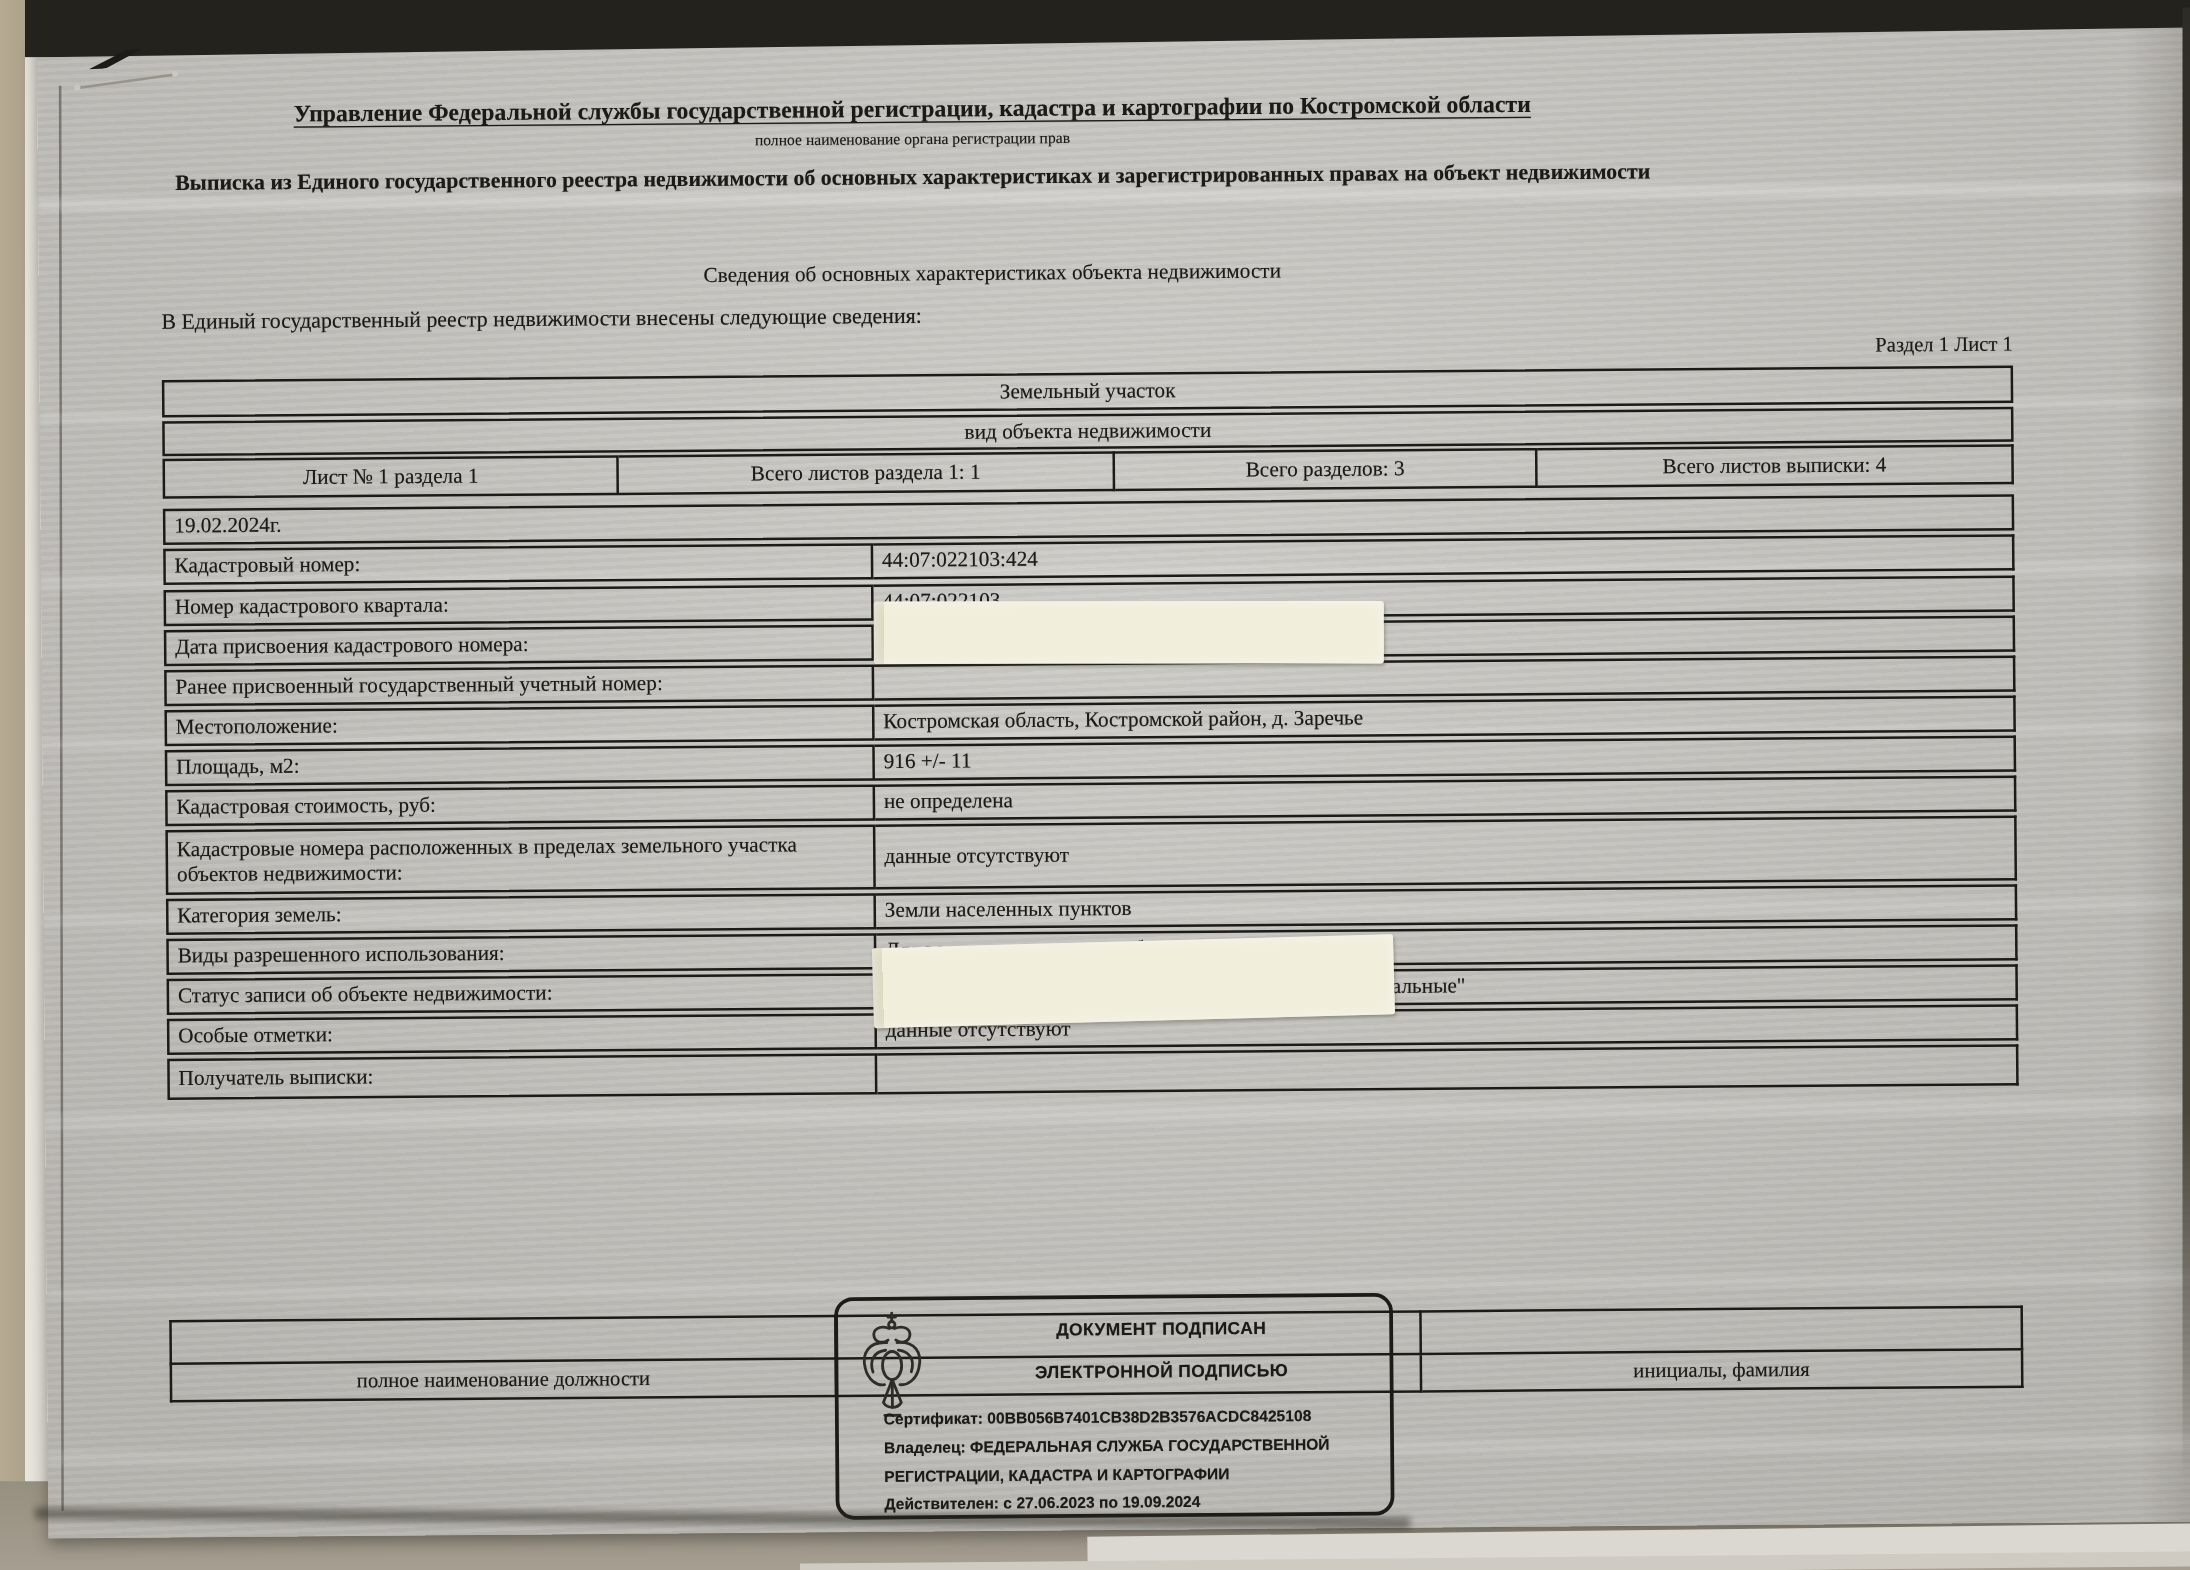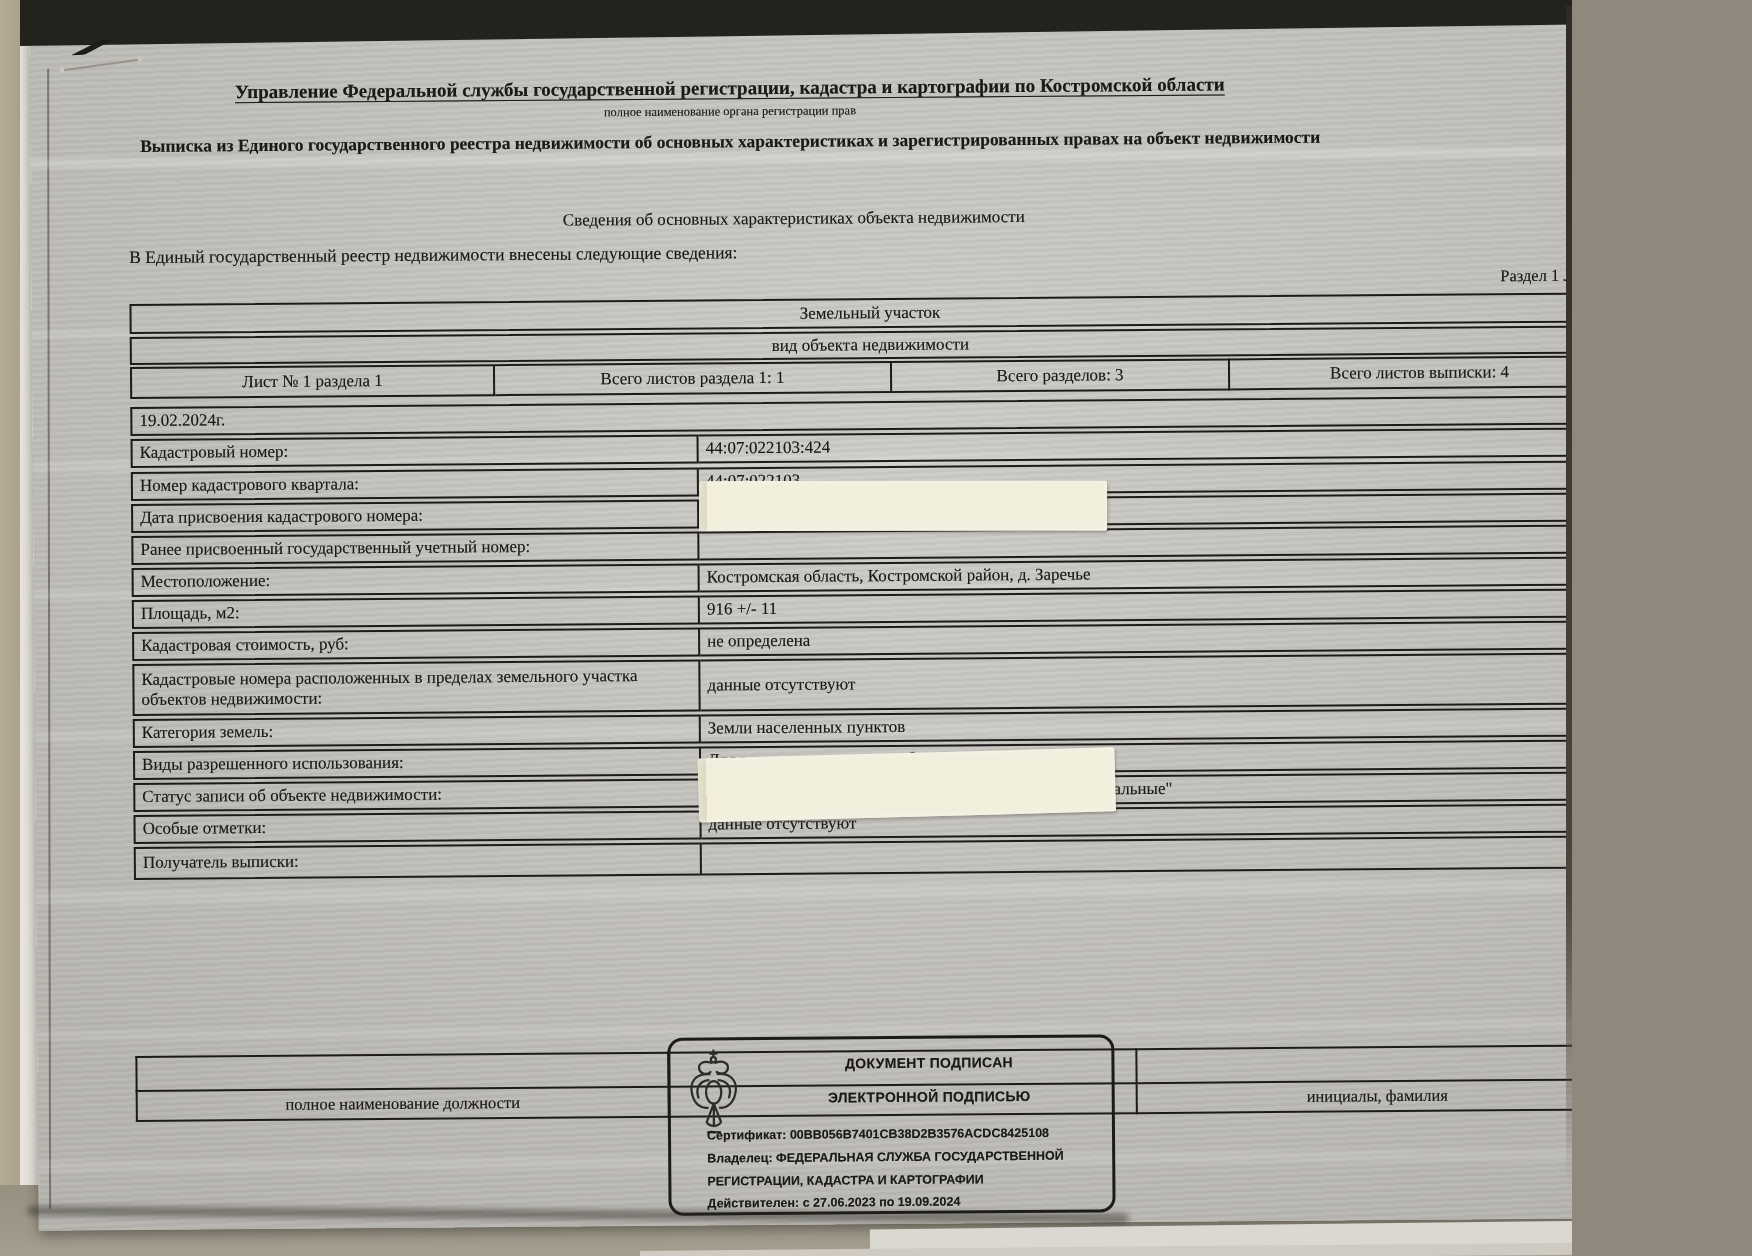--- a/index.html
+++ b/index.html
@@ -1,16 +1,16 @@
 <!DOCTYPE html>
 <html><head>
 <meta charset="utf-8">
 <style>
   html,body{margin:0;padding:0;background:#8f897d;}
-  .scene{position:relative;width:1572px;height:1256px;overflow:hidden;
+  .scene{position:relative;width:1752px;height:1256px;overflow:hidden;
          font-family:"Liberation Serif","DejaVu Serif",serif;color:#1b1a17;}
   
   .left-beige{position:absolute;left:0;top:0;width:22px;height:100%;
               background:linear-gradient(90deg,#b6ab92,#aba08a);z-index:0;}
   .left-white{position:absolute;left:20px;top:0;width:22px;height:100%;
               background:linear-gradient(90deg,#e7e5de,#dcdad2);z-index:0;}
   .bottom-under{position:absolute;left:0;top:1185px;width:100%;height:71px;
               background:linear-gradient(180deg,#96907f,#a59e91);z-index:0;}
   .page-under-1{position:absolute;left:870px;top:1224px;width:900px;height:32px;
               background:#dbd8d2;transform:rotate(-0.7deg);z-index:2;}

